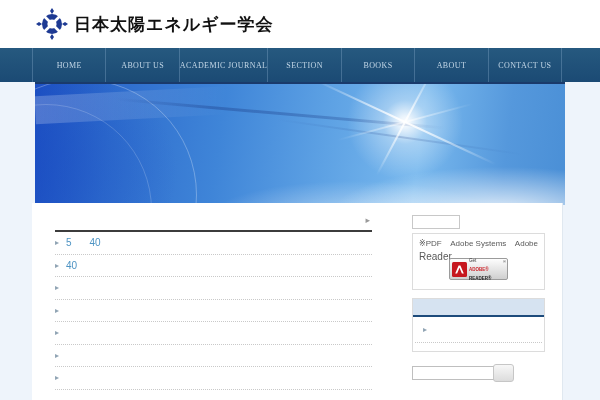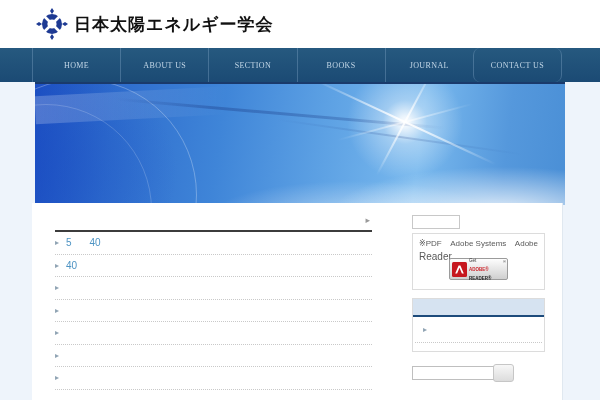--- a/index.html
+++ b/index.html
@@ -8,21 +8,21 @@
 
   
   .header{position:absolute;left:0;top:0;width:600px;height:48px;background:#ffffff;}
   .logo{position:absolute;left:36px;top:8px;width:32px;height:32px;}
   .site-title{position:absolute;left:74px;top:13px;font-size:17px;font-weight:bold;color:#111;letter-spacing:1px;white-space:nowrap;}
 
   
   .nav{position:absolute;left:0;top:48px;width:600px;height:34px;background:linear-gradient(#26597f,#1b4a74);}
   .nav-inner{position:absolute;left:32px;top:0;width:530px;height:34px;display:flex;font-family:Liberation Serif, serif;}
   .nav-item{flex:1;display:flex;align-items:center;justify-content:center;font-size:8px;letter-spacing:.4px;color:#c3d7e7;border-left:1px solid rgba(140,175,205,.35);cursor:pointer;white-space:nowrap;}
-  .nav-item:last-child{border-right:1px solid rgba(140,175,205,.35);border-radius:7px;}
+  .nav-item:last-child{border-right:1px solid rgba(140,175,205,.35);}
 
   
   .hero{position:absolute;left:35px;top:82px;width:530px;height:121px;overflow:hidden;border-top:2px solid #1a3a6b;
     background:
       radial-gradient(circle at 370px 38px, rgba(255,255,255,.98) 0px, rgba(255,255,255,.85) 6px, rgba(255,255,255,.35) 22px, rgba(255,255,255,0) 58px),
       radial-gradient(ellipse 260px 70px at 88% 106%, rgba(255,255,255,.85), rgba(255,255,255,0) 65%),
       radial-gradient(ellipse 210px 55px at 60% 112%, rgba(255,255,255,.5), rgba(255,255,255,0) 70%),
       radial-gradient(ellipse 250px 170px at -6% 72%, rgba(25,75,195,.55), rgba(25,75,195,0) 70%),
       linear-gradient(97deg,#1d50c2 0%,#2e6ccd 15%,#3f85d8 35%,#5ea2e4 55%,#79b9ee 72%,#5598dc 88%,#4a8fd6 100%);}
   .hero .arc1{position:absolute;left:-70px;top:-5px;width:230px;height:230px;border-radius:50%;border:1px solid rgba(255,255,255,.28);}
@@ -86,23 +86,24 @@
       </g>
       <circle cx="16" cy="16" r="4.6" fill="#ffffff"></circle>
     </svg>
     <div class="site-title">日本太陽エネルギー学会</div>
   </div>
 
   <div class="nav">
     <div class="nav-inner">
       <div class="nav-item">HOME</div>
       <div class="nav-item">ABOUT US</div>
+      <div class="nav-item">ACADEMIC JOURNAL</div>
       <div class="nav-item">SECTION</div>
       <div class="nav-item">BOOKS</div>
-      <div class="nav-item">JOURNAL</div>
+      <div class="nav-item">ABOUT</div>
       <div class="nav-item">CONTACT US</div>
     </div>
   </div>
 
   <div class="hero">
     <div class="arc1"></div>
     <div class="arc2"></div>
     <div class="wisp"></div>
     <div class="streak1"></div>
     <div class="streak2"></div>

